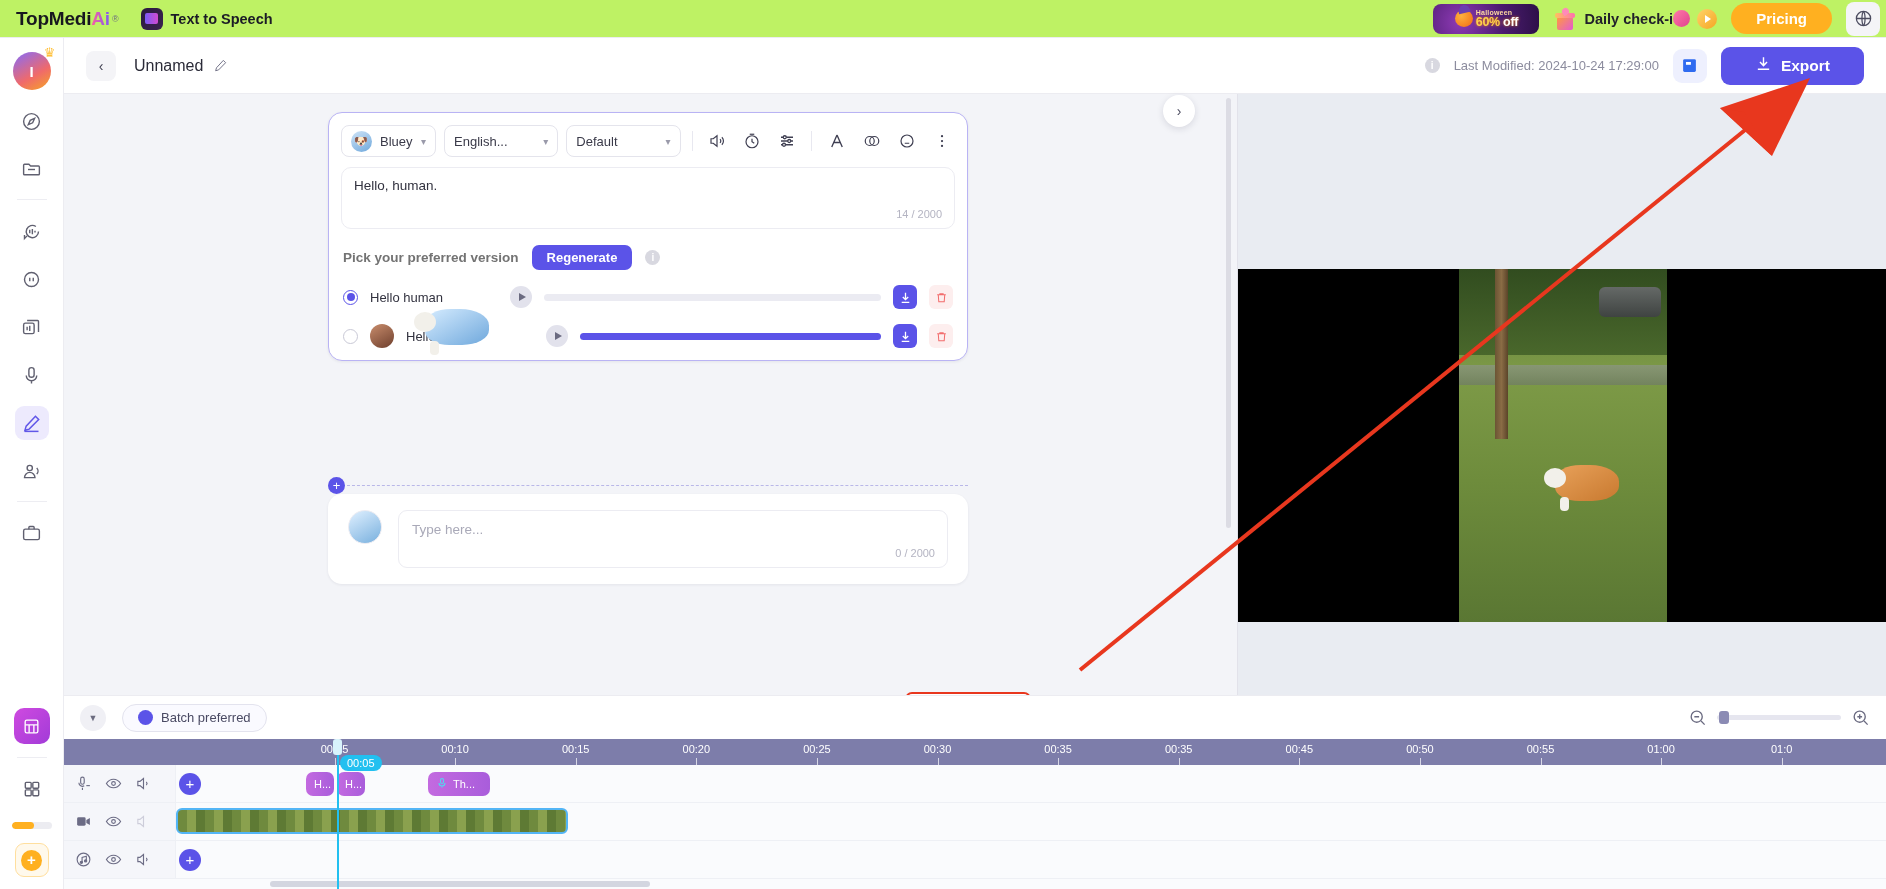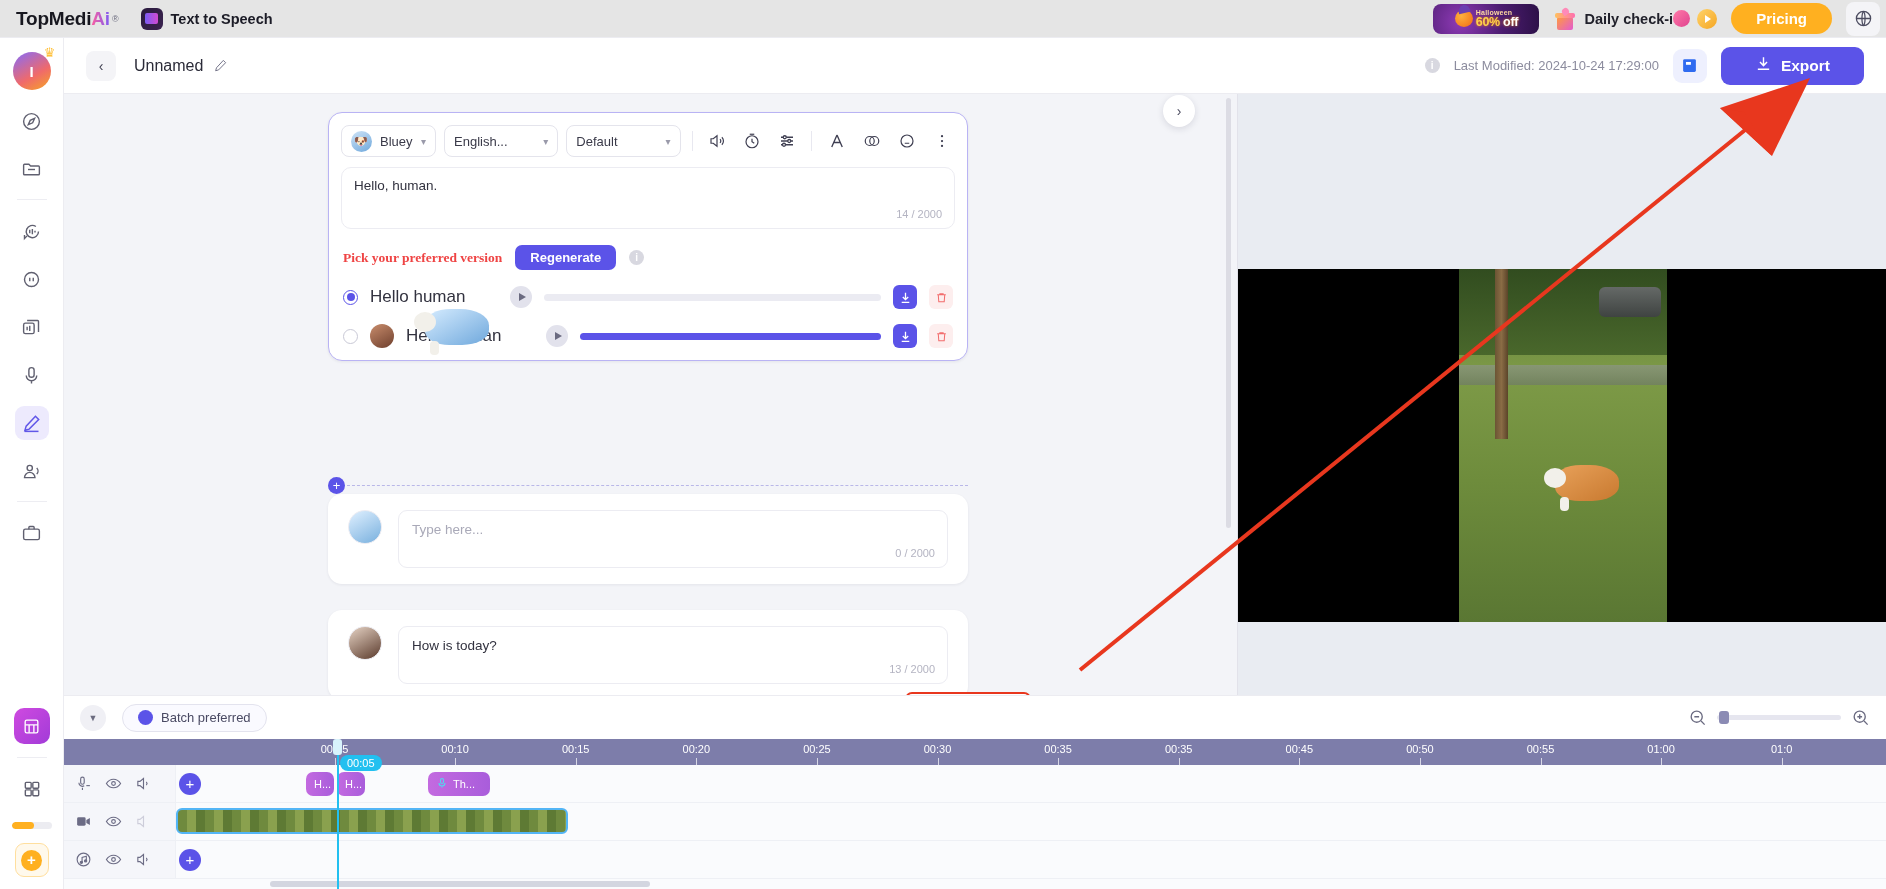--- a/index.html
+++ b/index.html
@@ -7,21 +7,21 @@
     width: 1886px; height: 889px;
     font-family: "Liberation Sans", sans-serif;
     background: #ffffff;
     overflow: hidden;
   }
   #root { position: relative; width: 1886px; height: 889px; }
 
   
   .topbar {
     position: absolute; top: 0; left: 0; width: 1886px; height: 38px;
-    background: #e5e5e5; border-bottom: 1px solid #ececf1;
+    background: #bef264; border-bottom: 1px solid #ececf1;
     display: flex; align-items: center;
   }
   .brand { display: flex; align-items: center; margin-left: 16px; }
   .brand-text { font-size: 19px; font-weight: 700; color: #17171f; letter-spacing: -.2px; }
   .brand-ai { background: linear-gradient(90deg,#ff5f9e,#7b5bf5); -webkit-background-clip: text; background-clip: text; color: transparent; font-weight: 700; }
   .brand-reg { font-size: 9px; color: #6e6e80; vertical-align: super; margin-left: 2px; }
   .app-chip { display: flex; align-items: center; gap: 8px; margin-left: 22px; }
   .app-icon {
     width: 22px; height: 22px; border-radius: 6px;
     background: linear-gradient(135deg,#2a1a3e,#3b2350);
@@ -131,30 +131,30 @@
   .mini-avatar { width: 21px; height: 21px; border-radius: 50%; background: linear-gradient(150deg,#cfe4f7,#6fa8dc); flex: none; display:flex;align-items:center;justify-content:center;font-size:11px; }
   .tool-divider { width: 1px; height: 20px; background: #e8e8f0; margin: 0 3px; }
   .tbtn { width: 28px; height: 28px; border-radius: 7px; display:flex;align-items:center;justify-content:center;color:#3f3f52;cursor:pointer; }
 
   .ta-box { margin-top: 10px; border: 1px solid #ececf2; border-radius: 10px; height: 62px; padding: 10px 12px; position: relative; }
   .ta-text { font-size: 13.5px; color: #32323f; }
   .ta-text.ph { color: #a9a9b8; }
   .ta-count { position: absolute; right: 12px; bottom: 8px; font-size: 11px; color: #b4b4c2; }
 
   .pick-row { display: flex; align-items: center; gap: 13px; margin-top: 16px; margin-left: 2px; }
-  .pick-label { font-size: 13.5px; font-weight: 700; color: #ef4444; font-family: Liberation Serif, serif; }
+  .pick-label { font-size: 13.5px; font-weight: 700; color: #737373; }
   .regen-btn { background: #5b53e8; color: #fff; border: none; border-radius: 7px; padding: 5px 15px; font-size: 13px; font-weight: 700; cursor: pointer; }
   .ver-row { display: flex; align-items: center; gap: 12px; margin-top: 15px; padding: 0 2px; }
   .radio { width: 15px; height: 15px; border-radius: 50%; border: 1.6px solid #c9c9d6; flex:none; cursor: pointer; }
   .radio.on { border-color: #5b53e8; position: relative; }
   .radio.on:after { content:""; position:absolute; inset:2.5px; border-radius:50%; background:#5b53e8; }
   .ver-av { width: 24px; height: 24px; border-radius: 50%; flex: none; }
   .ver-av.dog { background: linear-gradient(150deg,#d6ecff,#6fa8dc); }
   .ver-av.girl { background: linear-gradient(150deg,#c98d6d,#6e3f2d); }
-  .ver-name { font-size: 17px; color: #32323f; width: 128px; }
+  .ver-name { font-size: 13px; color: #32323f; width: 128px; }
   .play-circ { width: 22px; height: 22px; border-radius: 50%; background: #e2e2ec; display:flex;align-items:center;justify-content:center;cursor:pointer;flex:none; }
   .play-circ:after { content:""; width:0;height:0;border-left:7px solid #6a6a80;border-top:4.5px solid transparent;border-bottom:4.5px solid transparent; margin-left:2px;}
   .wave { flex: 1; height: 7px; border-radius: 4px; background: #ebebf2; }
   .wave.filled { background: #5b53e8; }
   .dl-btn { width: 24px; height: 24px; border-radius: 6px; background: #5b53e8; display:flex;align-items:center;justify-content:center;cursor:pointer;flex:none; }
   .del-btn { width: 24px; height: 24px; border-radius: 6px; background: #fdeeee; display:flex;align-items:center;justify-content:center;cursor:pointer;flex:none;color:#f26c6c;font-size:13px; }
 
   .add-line { position: absolute; left: 264px; top: 383px; width: 640px; display: flex; align-items: center; }
   .add-dot { width: 17px; height: 17px; border-radius: 50%; background: #5b53e8; color: #fff; display:flex;align-items:center;justify-content:center;font-size:13px;cursor:pointer;flex:none;line-height:1;}
   .add-dash { flex: 1; border-top: 1.5px dashed #b9b7e8; margin-left: 2px; }
@@ -555,29 +555,20 @@
     <div class="card" style="left:264px; top:400px; width:640px;">
       <div class="card-row">
         <span class="row-av dog2"></span>
         <div class="row-input">
           <div class="ta-text ph">Type here...</div>
           <div class="ta-count">0 / 2000</div>
         </div>
       </div>
     </div>
 
-    <div class="card" style="left:264px; top:516px; width:640px;">
-      <div class="card-row">
-        <span class="row-av girl1"></span>
-        <div class="row-input">
-          <div class="ta-text">How is today?</div>
-          <div class="ta-count">13 / 2000</div>
-        </div>
-      </div>
-    </div>
 
   </div>
 
   <div class="vscroll"></div>
   <div class="collapse-tab">›</div>
 
   <div class="preview">
 
     <div class="stage">
       <div class="stage-video">

